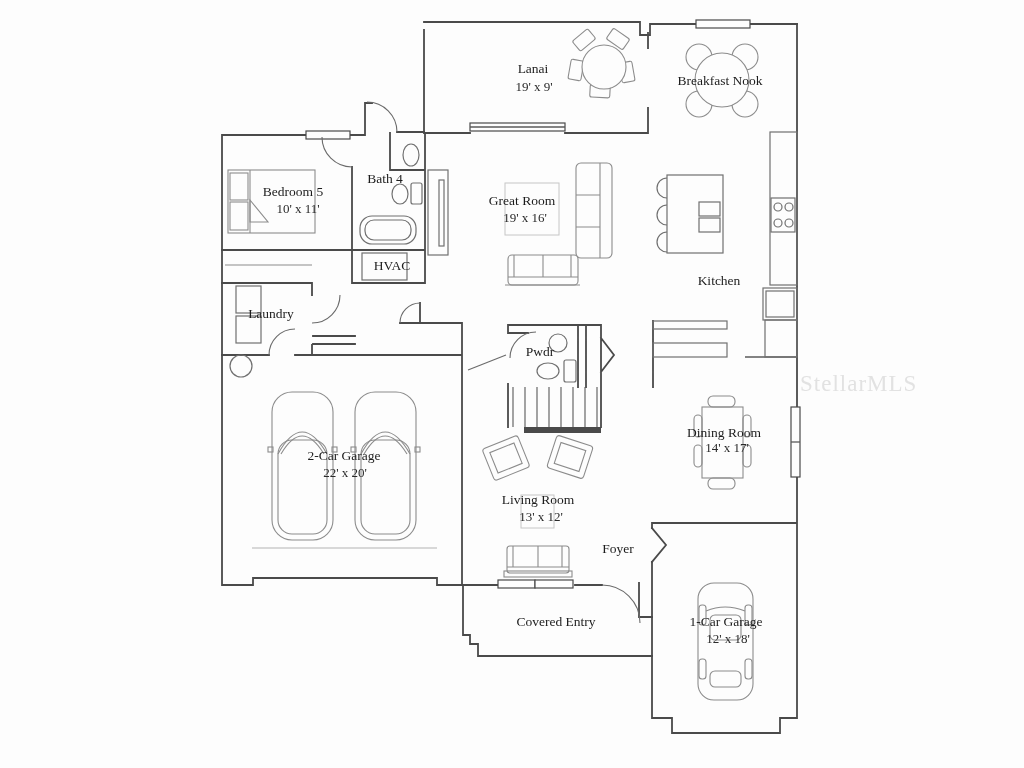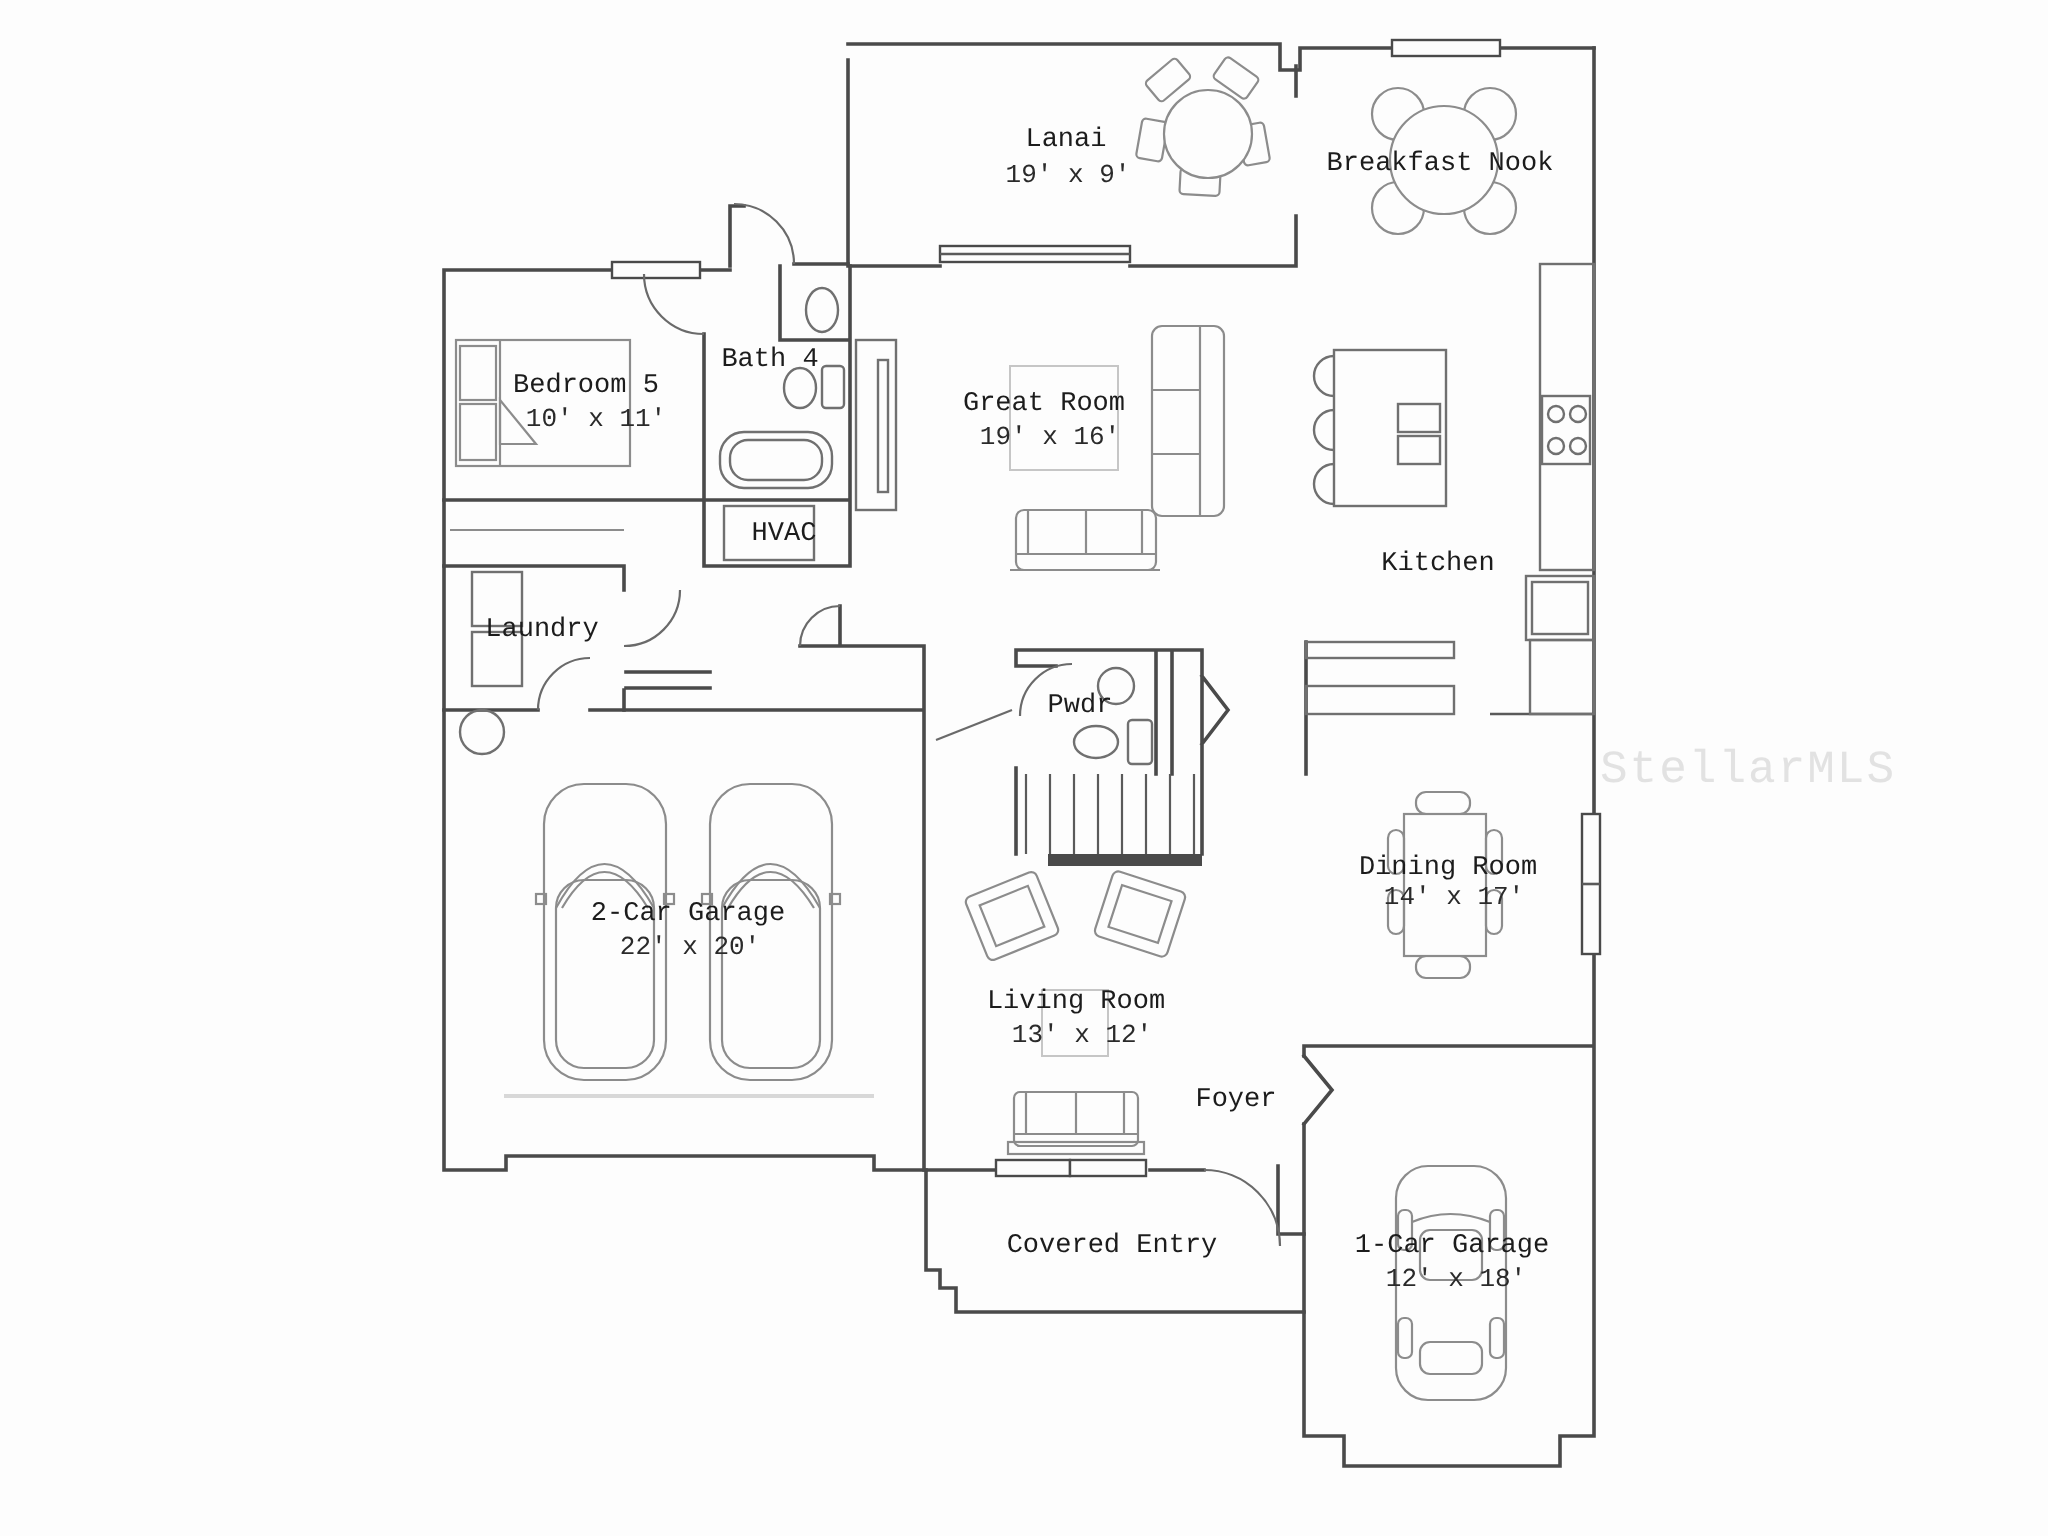--- a/index.html
+++ b/index.html
@@ -1,17 +1,17 @@
 <!DOCTYPE html>
 <html><head>
 <meta charset="utf-8">
 <style>
   html,body{margin:0;padding:0;background:#ffffff;}
   #stage{position:relative;width:1024px;height:768px;background:#fdfdfd;overflow:hidden;
-         font-family:Liberation Mono, monospace;}
+         font-family:Liberation Serif, serif;}
   svg{position:absolute;top:0;left:0;}
   .wall{stroke:#4a4a4a;stroke-width:1.8;fill:none;stroke-linecap:square;}
   .wall-thin{stroke:#5a5a5a;stroke-width:1.3;fill:none;}
   .arc{stroke:#6a6a6a;stroke-width:1.1;fill:none;}
   .fixture{stroke:#707070;stroke-width:1.2;fill:none;}
   .furn{stroke:#8c8c8c;stroke-width:1.1;fill:none;}
   .furn-fill{stroke:#8c8c8c;stroke-width:1.1;fill:#fdfdfd;}
   .lightline{stroke:#d8d8d8;stroke-width:2;fill:none;}
   .labelbox{stroke:#c6c6c6;stroke-width:1;fill:none;}
   .win{stroke:#4a4a4a;stroke-width:1.2;fill:#fdfdfd;}

